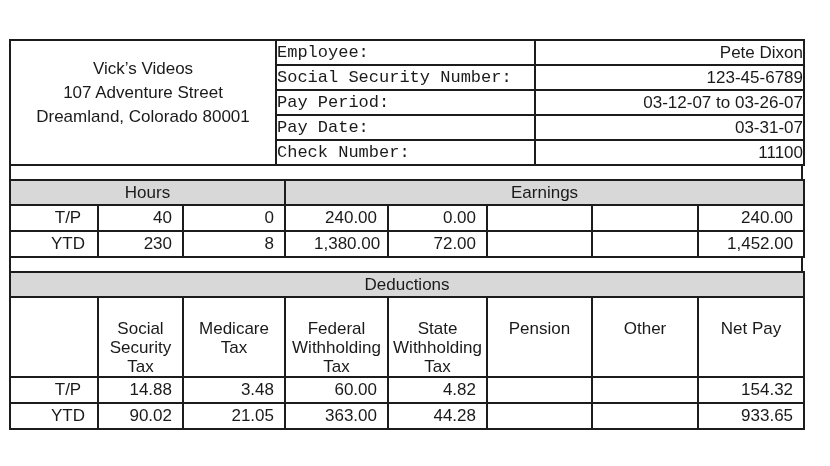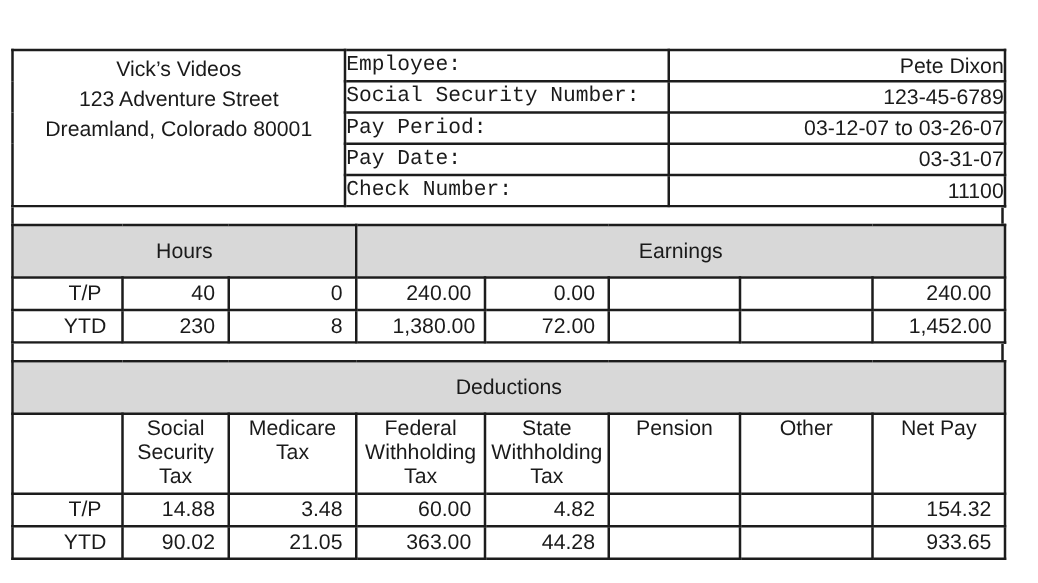--- a/index.html
+++ b/index.html
@@ -11,48 +11,48 @@
     position:relative;
     overflow:hidden;
   }
   .stub { position:absolute; left:9px; top:39px; width:794px; }
   table.t { border-collapse:collapse; table-layout:fixed; width:794px; }
   table.t td { border:2px solid #1c1c1c; font-size:17px; overflow:hidden; }
   .spacer { height:13px; border-left:2px solid #1c1c1c; border-right:2px solid #1c1c1c; background:#ffffff; }
 
   
   .top td { height:25px; background:#ffffff; }
-  td.company { text-align:center; vertical-align:top; padding-top:3px; line-height:24px;margin-top:38px; }
+  td.company { text-align:center; vertical-align:top; padding-top:16px; line-height:24px;margin-top:38px; }
   td.lab { text-align:left; padding-right:9px;font-family:Liberation Mono, monospace; }
   td.val { text-align:right; padding-left:9px; }
 
   
-  tr.band td { background:#d8d8d8; text-align:center; height:42px; }
+  tr.band td { background:#d8d8d8; text-align:center; height:25px; }
   tr.head td { background:#ffffff; text-align:center; height:29px; }
-  tr.dhead td { background:#ffffff; text-align:center; vertical-align:top; padding-top:1px; height:64px; line-height:19px; white-space:pre-line; }
+  tr.dhead td { background:#ffffff; text-align:center; vertical-align:top; padding-top:21px; height:64px; line-height:19px; white-space:pre-line; }
   tr.data td { background:#ffffff; height:26px;padding-left:28px; }
   td.rl  { text-align:center; }
   td.num { text-align:right; padding-right:10px; }
 </style>
 </head>
 <body>
 
 <div class="stub">
 
   <table class="t top">
     <colgroup>
         <col style="width:266px">
         <col style="width:259px">
         <col style="width:269px">
       </colgroup>
     <tbody>
         <tr>
       <td class="company" rowspan="5">
         <div>Vick’s Videos</div>
-        <div>123 Adventure Street</div>
+        <div>107 Adventure Street</div>
         <div>Dreamland, Colorado 80001</div>
       </td>
       <td class="lab">Employee:</td>
       <td class="val">Pete Dixon</td>
     </tr>
     <tr>
       <td class="lab">Social Security Number:</td>
       <td class="val">123-45-6789</td>
     </tr>
     <tr>

